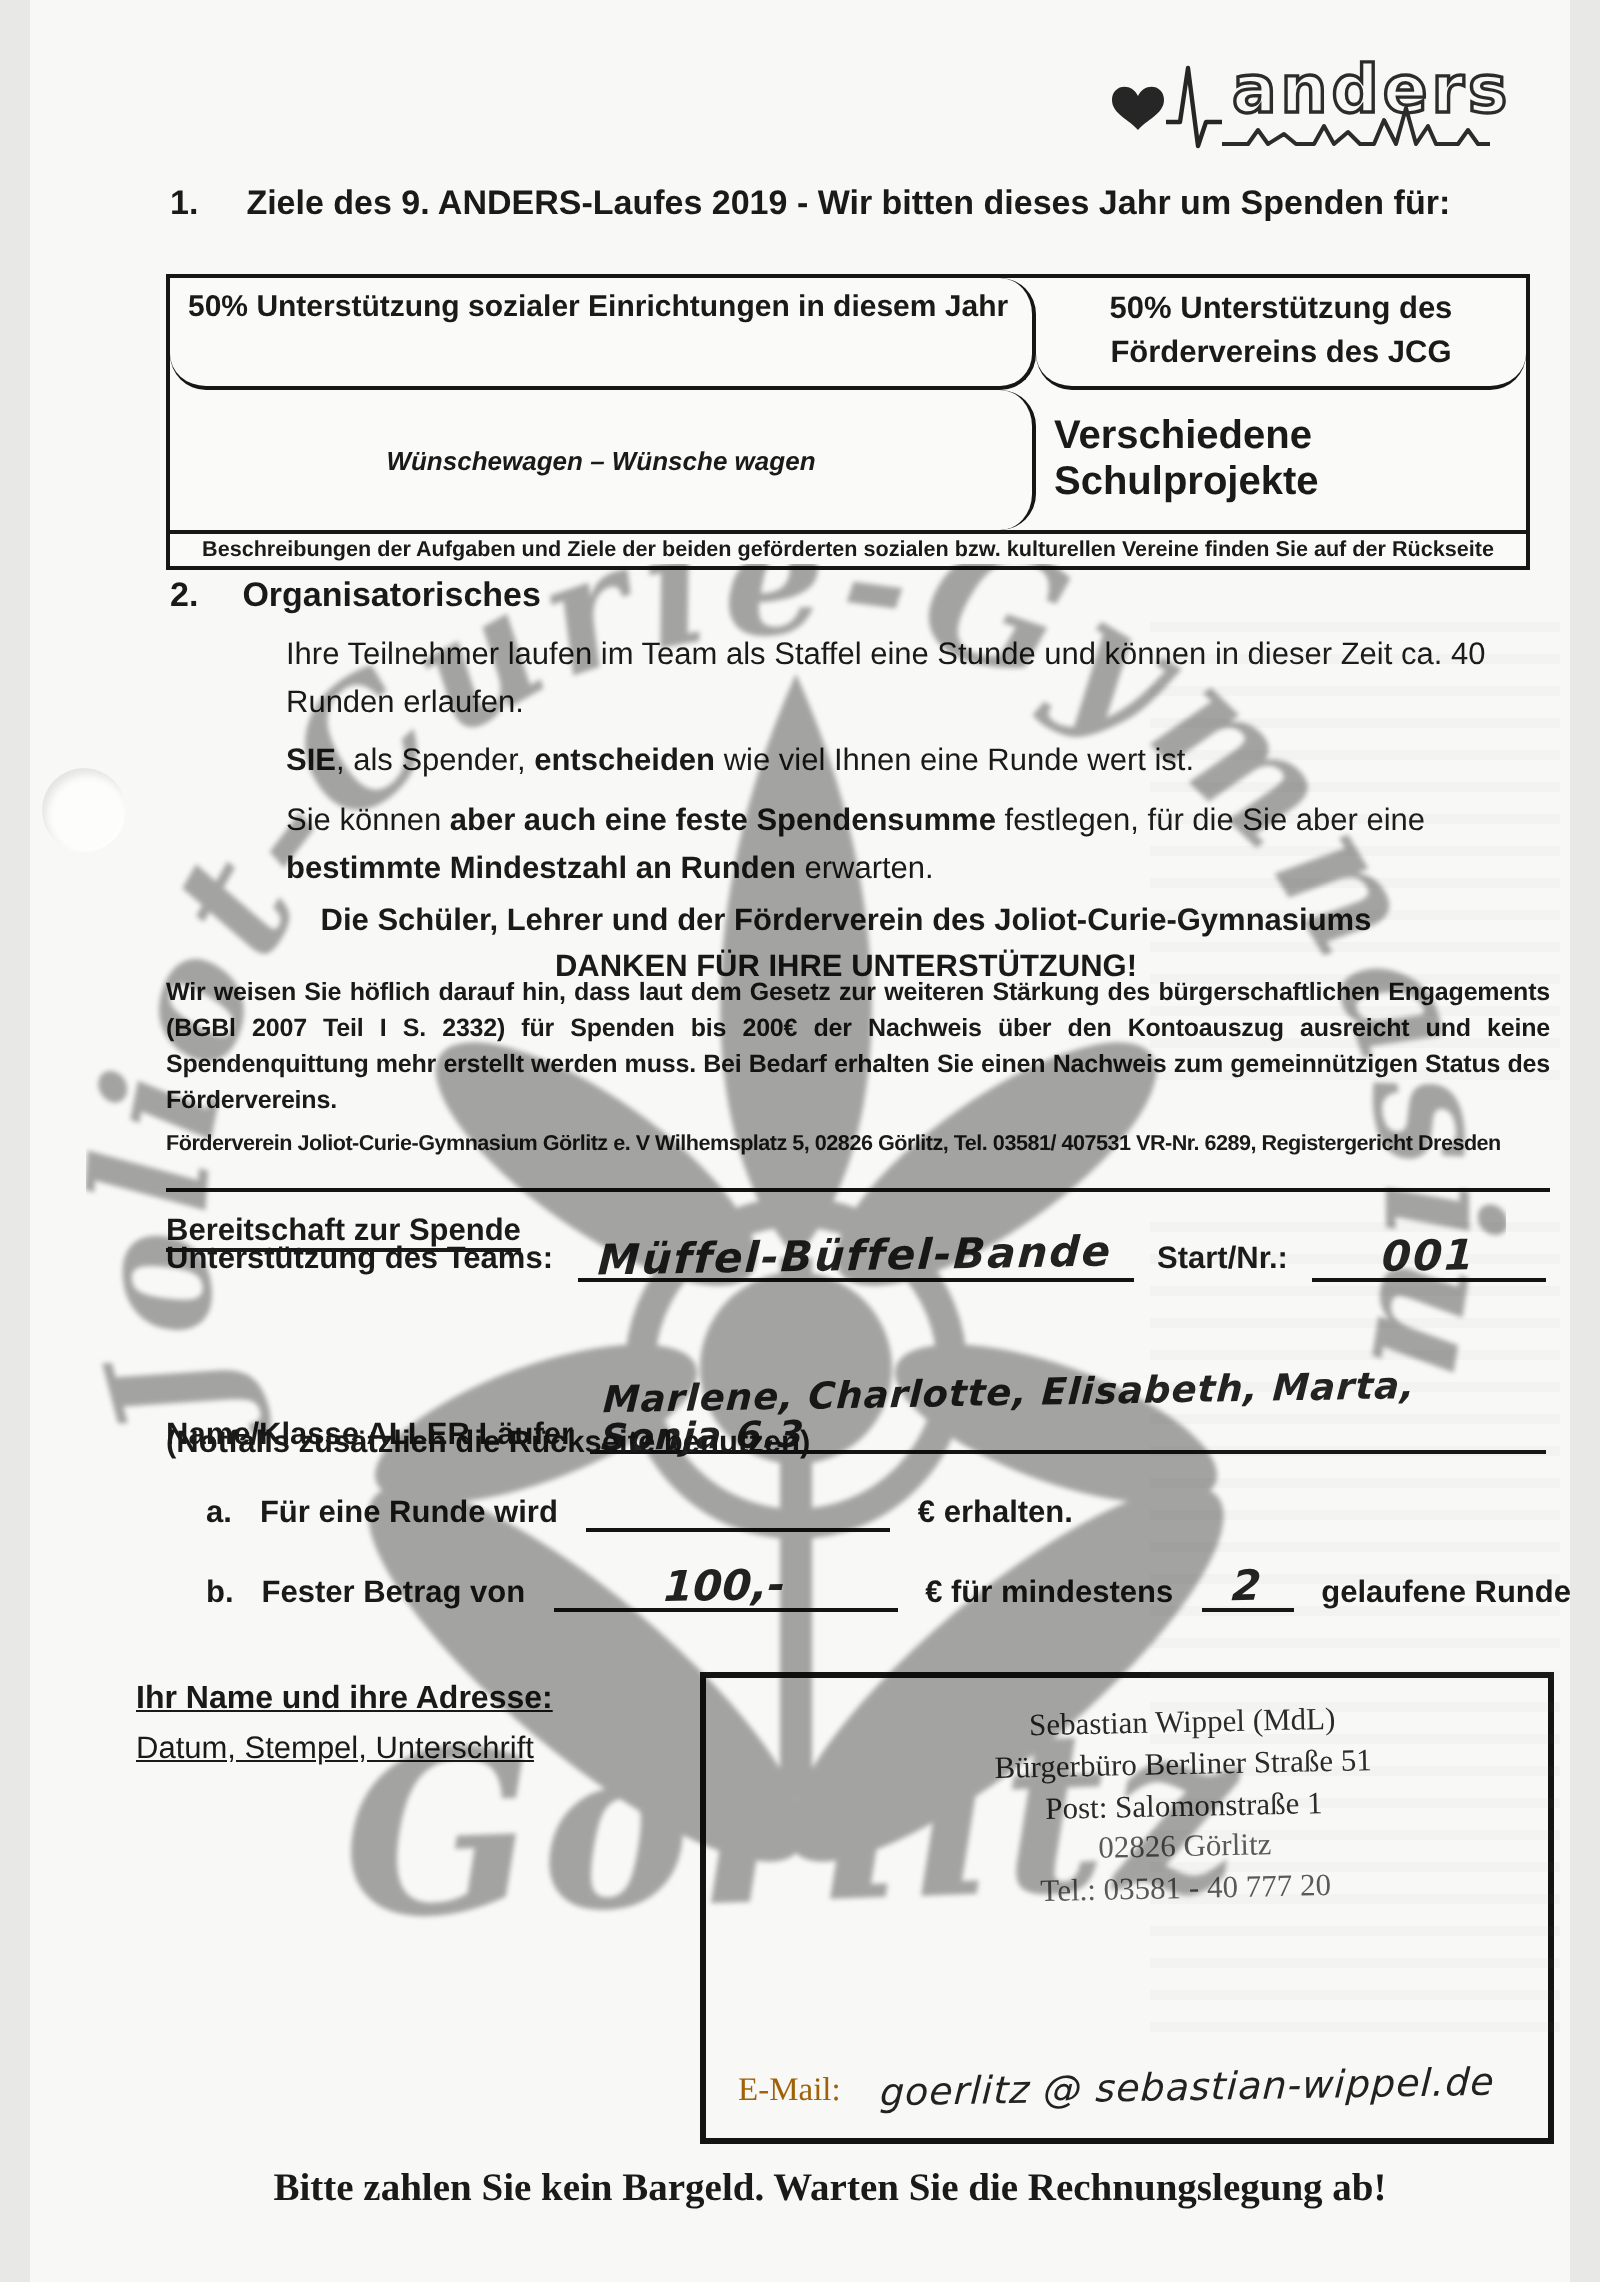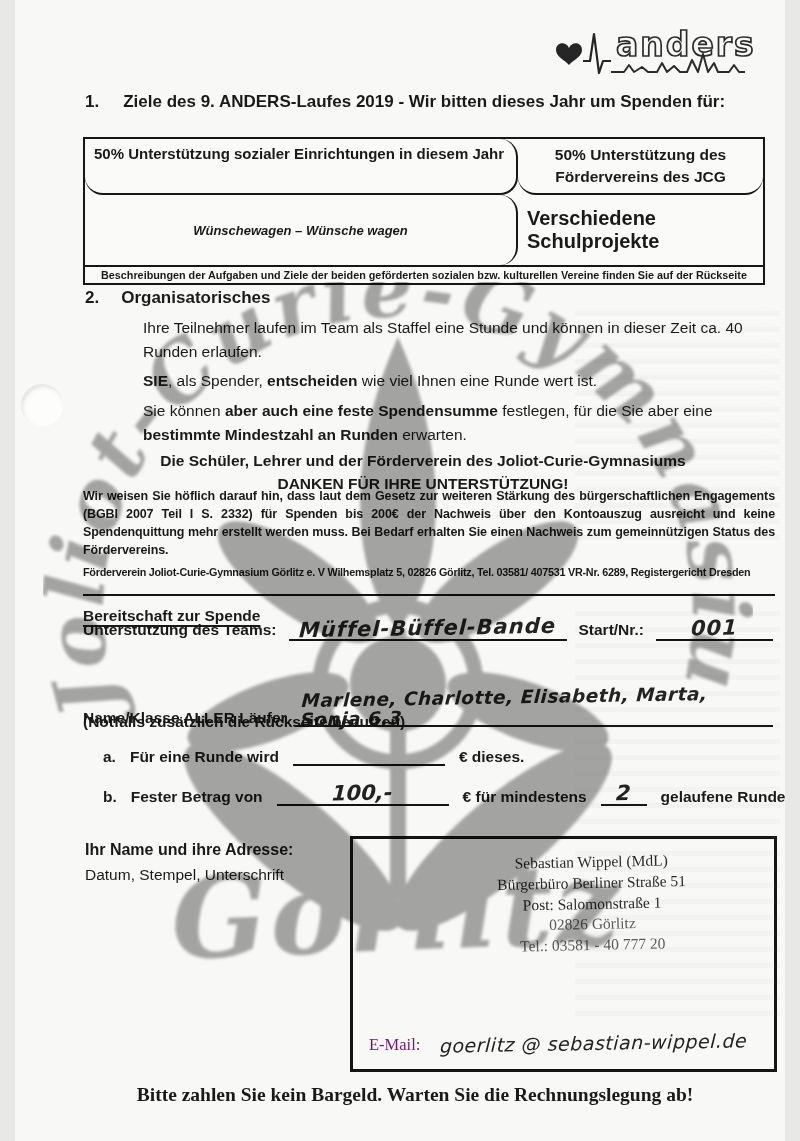--- a/index.html
+++ b/index.html
@@ -50,29 +50,29 @@
   .hand.names{font-size:18.5px;letter-spacing:.5px;}
   .hand.amount{font-size:21px;}
   .note{position:absolute;left:68px;top:713px;font-size:15.5px;font-weight:700;}
   .opta{left:88px;top:748px;width:560px;gap:14px;}
   .optb{left:88px;top:783px;width:668px;gap:14px;}
   .blank.aval{flex:0 0 152px;}
   .blank.bval{flex:0 0 172px;}
   .blank.rounds{flex:0 0 46px;}
   .nw{white-space:nowrap;}
   
-  .addr{position:absolute;left:70px;top:838px;width:260px;font-size:15.5px;line-height:1.55;}
+  .addr{position:absolute;left:53px;top:838px;width:260px;font-size:15.5px;line-height:1.55;text-decoration:underline;}
   .addr .lbl{font-weight:700;font-size:16px;}
   .stampbox{position:absolute;left:335px;top:836px;width:421px;height:230px;border:3px solid #141414;}
   .stamptext{position:absolute;top:13px;right:8px;width:348px;text-align:center;
              font-family:"Liberation Serif",serif;font-size:15.5px;line-height:1.34;color:#2b2b2b;
              transform:rotate(-1.2deg);}
   .stamptext .f{color:#5a5a5a;}
   .emailrow{position:absolute;left:16px;bottom:14px;display:flex;gap:20px;align-items:baseline;}
-  .emailrow .el{font-family:"Liberation Serif",serif;font-size:16.5px;color:#701a75;}
+  .emailrow .el{font-family:"Liberation Serif",serif;font-size:16.5px;color:#a16207;}
   .emailrow .hand{font-size:19px;letter-spacing:.5px;}
   
   .footer{position:absolute;left:0;top:1084px;width:800px;text-align:center;
           font-family:"Liberation Serif",serif;font-weight:700;font-size:19.5px;}
   
   .wm{position:absolute;left:28px;top:282px;width:710px;height:724px;mix-blend-mode:multiply;pointer-events:none;}
   
   .bleed{position:absolute;pointer-events:none;opacity:.55;
          background:repeating-linear-gradient(180deg,transparent 0 11px,rgba(110,110,115,.07) 11px 16px);}
   .bleed1{left:560px;top:300px;width:205px;height:250px;}
@@ -138,21 +138,21 @@
   <div class="line runnersline">
     <span class="nw">Name/Klasse ALLER Läufer</span>
     <span class="blank runners"><span class="hand names">Marlene, Charlotte, Elisabeth, Marta, Sonja 6.3</span></span>
   </div>
   <div class="note">(Notfalls zusätzlich die Rückseite benutzen)</div>
 
   <div class="line opta">
     <span>a.</span>
     <span class="nw">Für eine Runde wird</span>
     <span class="blank aval"><span class="hand amount"></span></span>
-    <span class="nw">€  dieses.</span>
+    <span class="nw">€  erhalten.</span>
   </div>
 
   <div class="line optb">
     <span>b.</span>
     <span class="nw">Fester Betrag von</span>
     <span class="blank bval"><span class="hand amount">100,-</span></span>
     <span class="nw">€  für mindestens</span>
     <span class="blank rounds"><span class="hand amount">2</span></span>
     <span class="nw">gelaufene Runden</span>
   </div>

